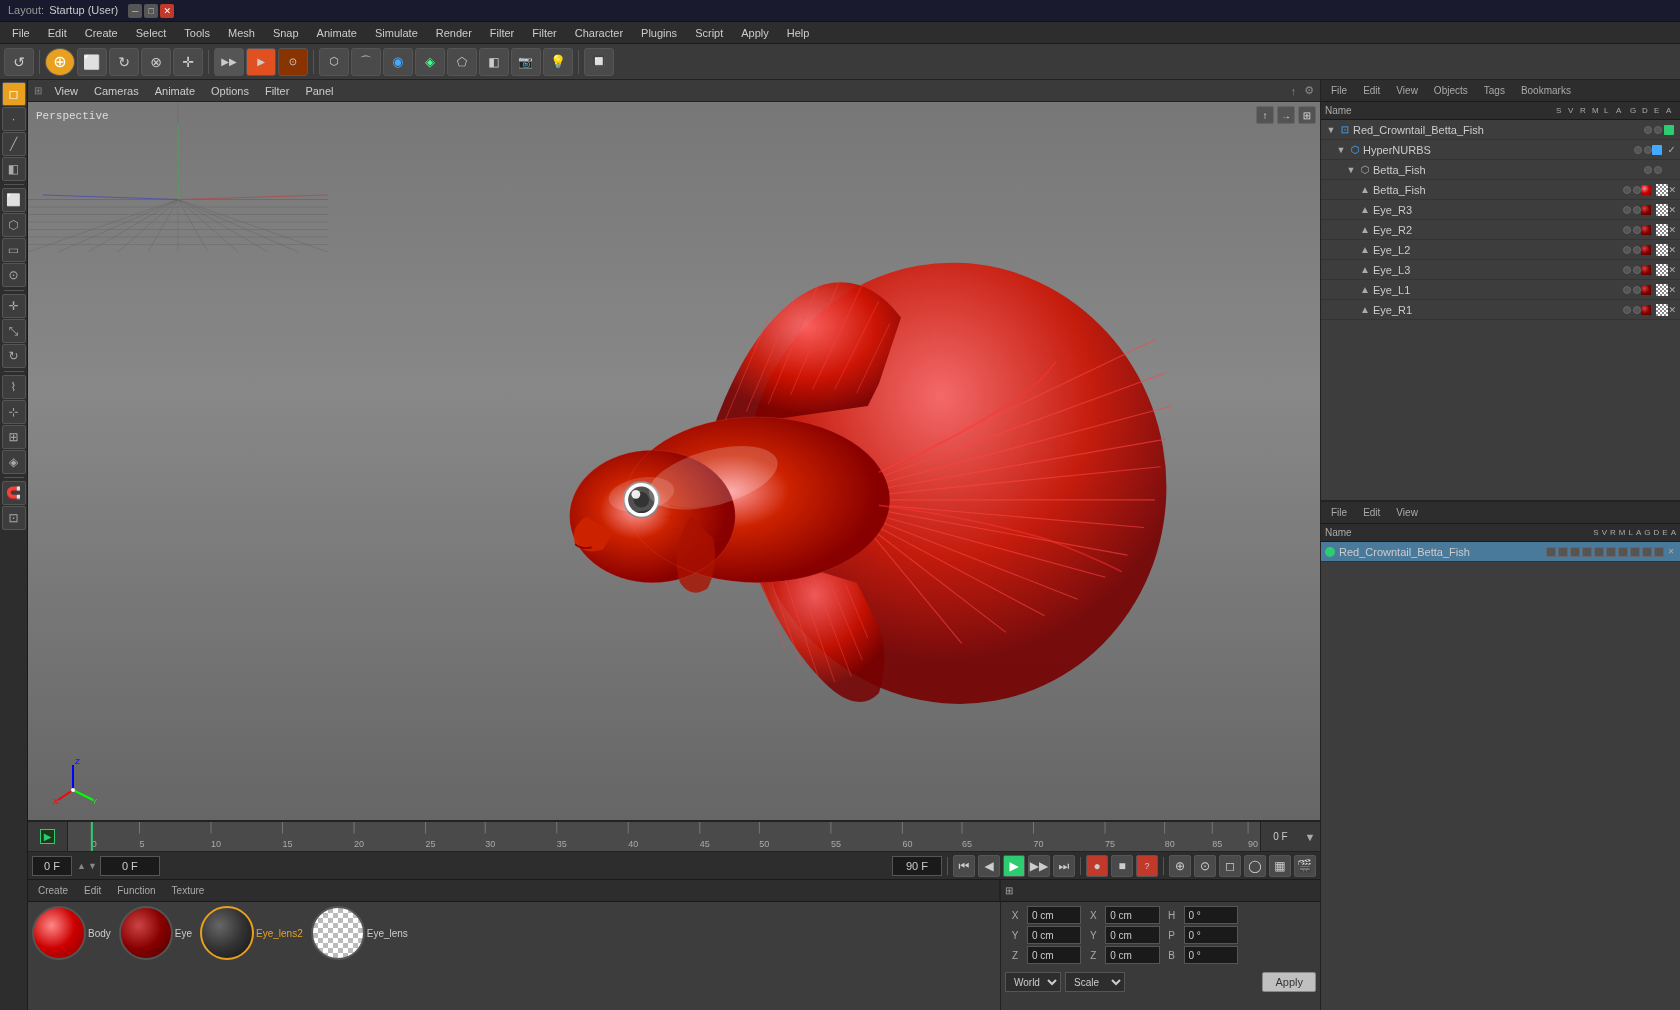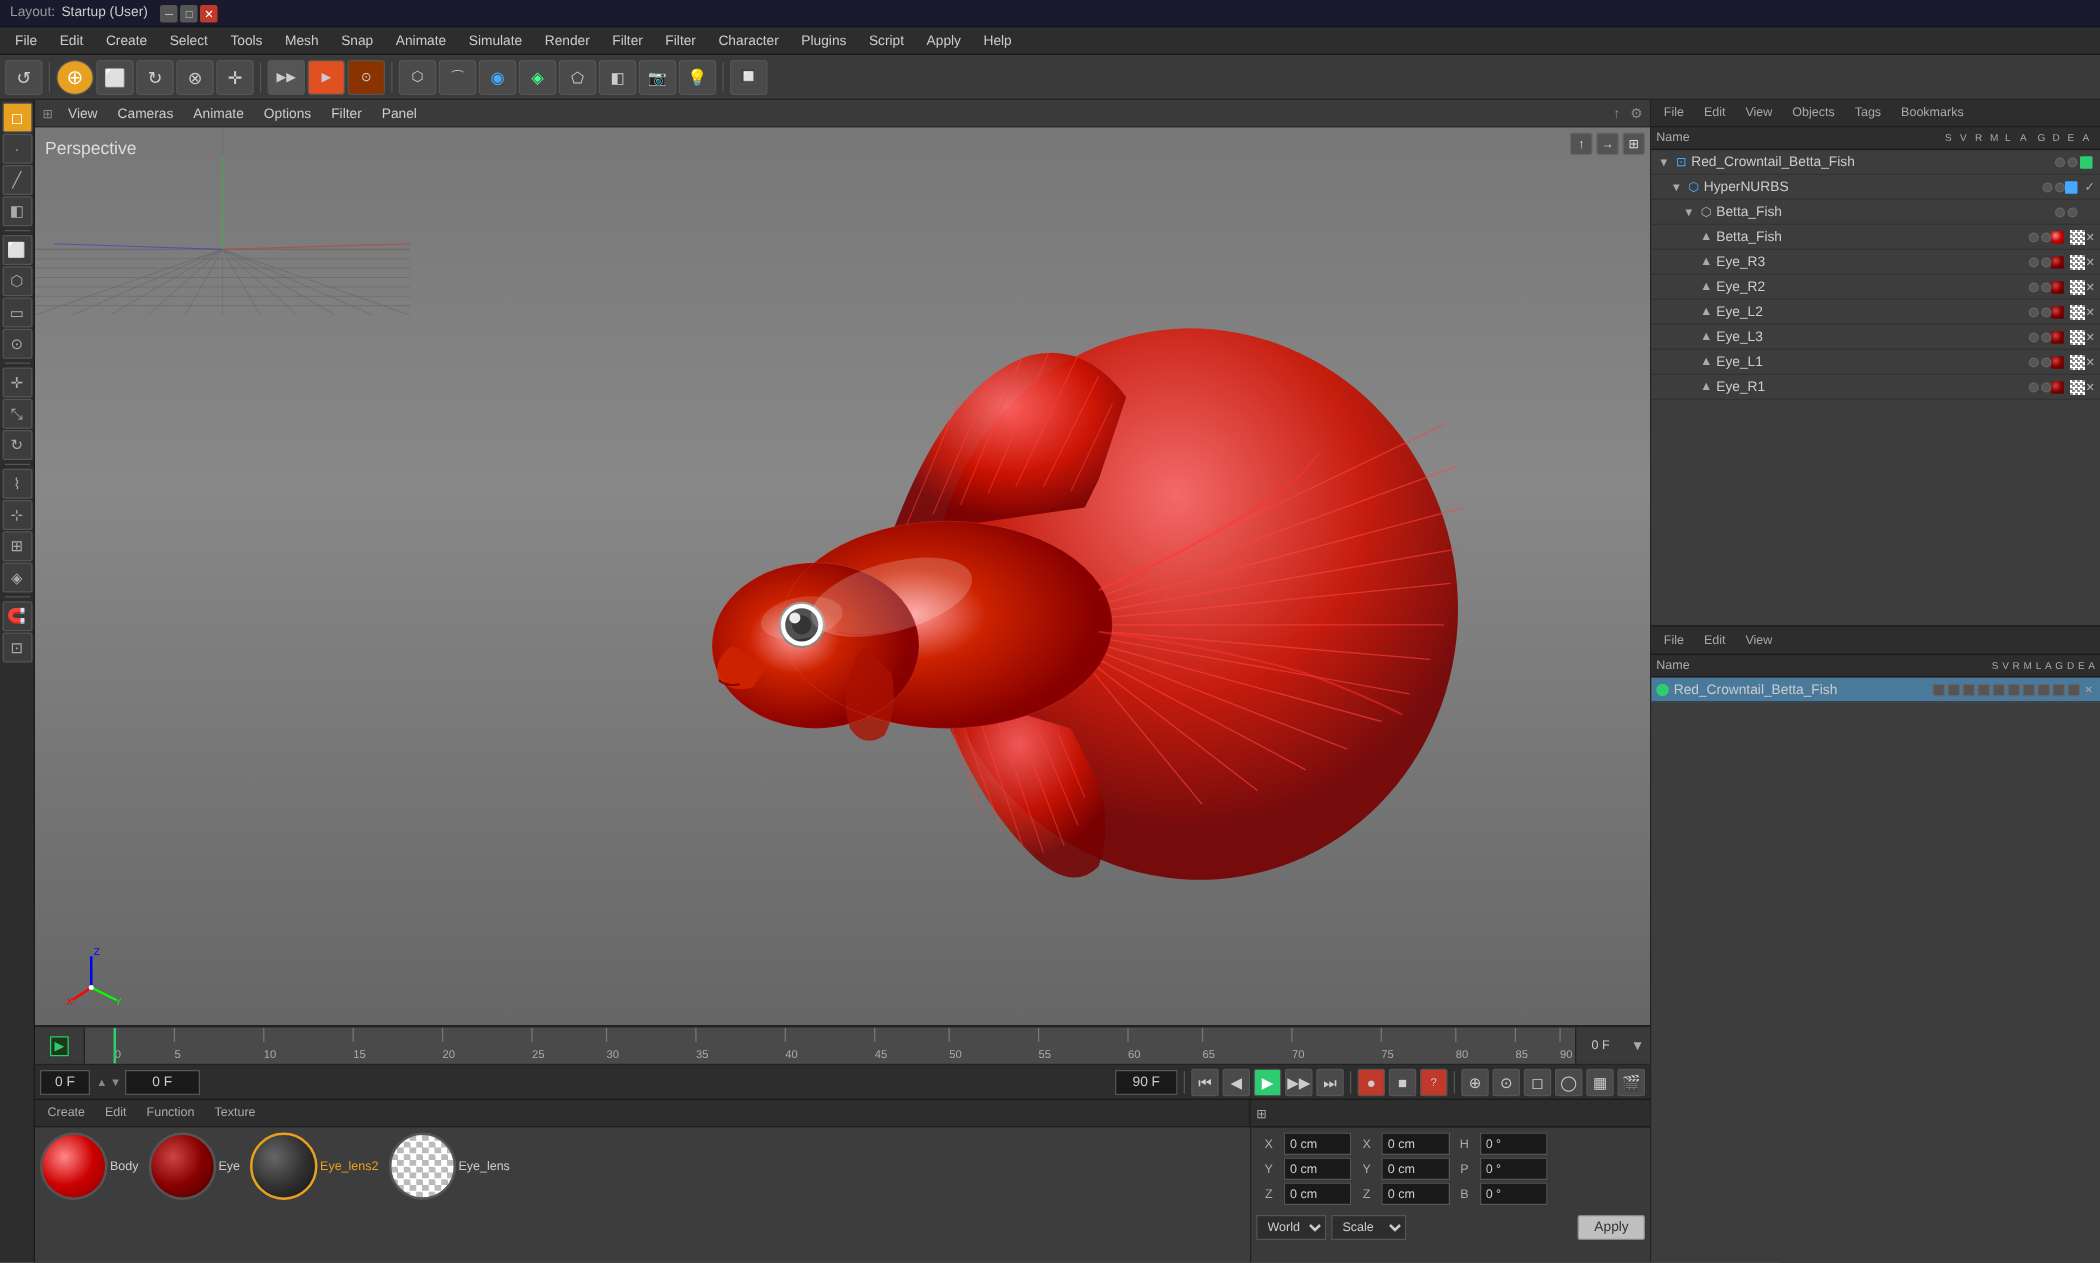--- a/index.html
+++ b/index.html
@@ -137,21 +137,22 @@
       position: relative;
       overflow: hidden;
     }
 
     
     #perspective-label {
       position: absolute;
       top: 8px;
       left: 8px;
       color: #ddd;
-      font-size: 14px;
+      font-size: 11px;
+      font-family: Liberation Mono, monospace;
     }
 
     
     #right-panel {
       width: 360px;
       background: #3a3a3a;
       border-left: 1px solid #222;
       display: flex;
       flex-direction: column;
     }

